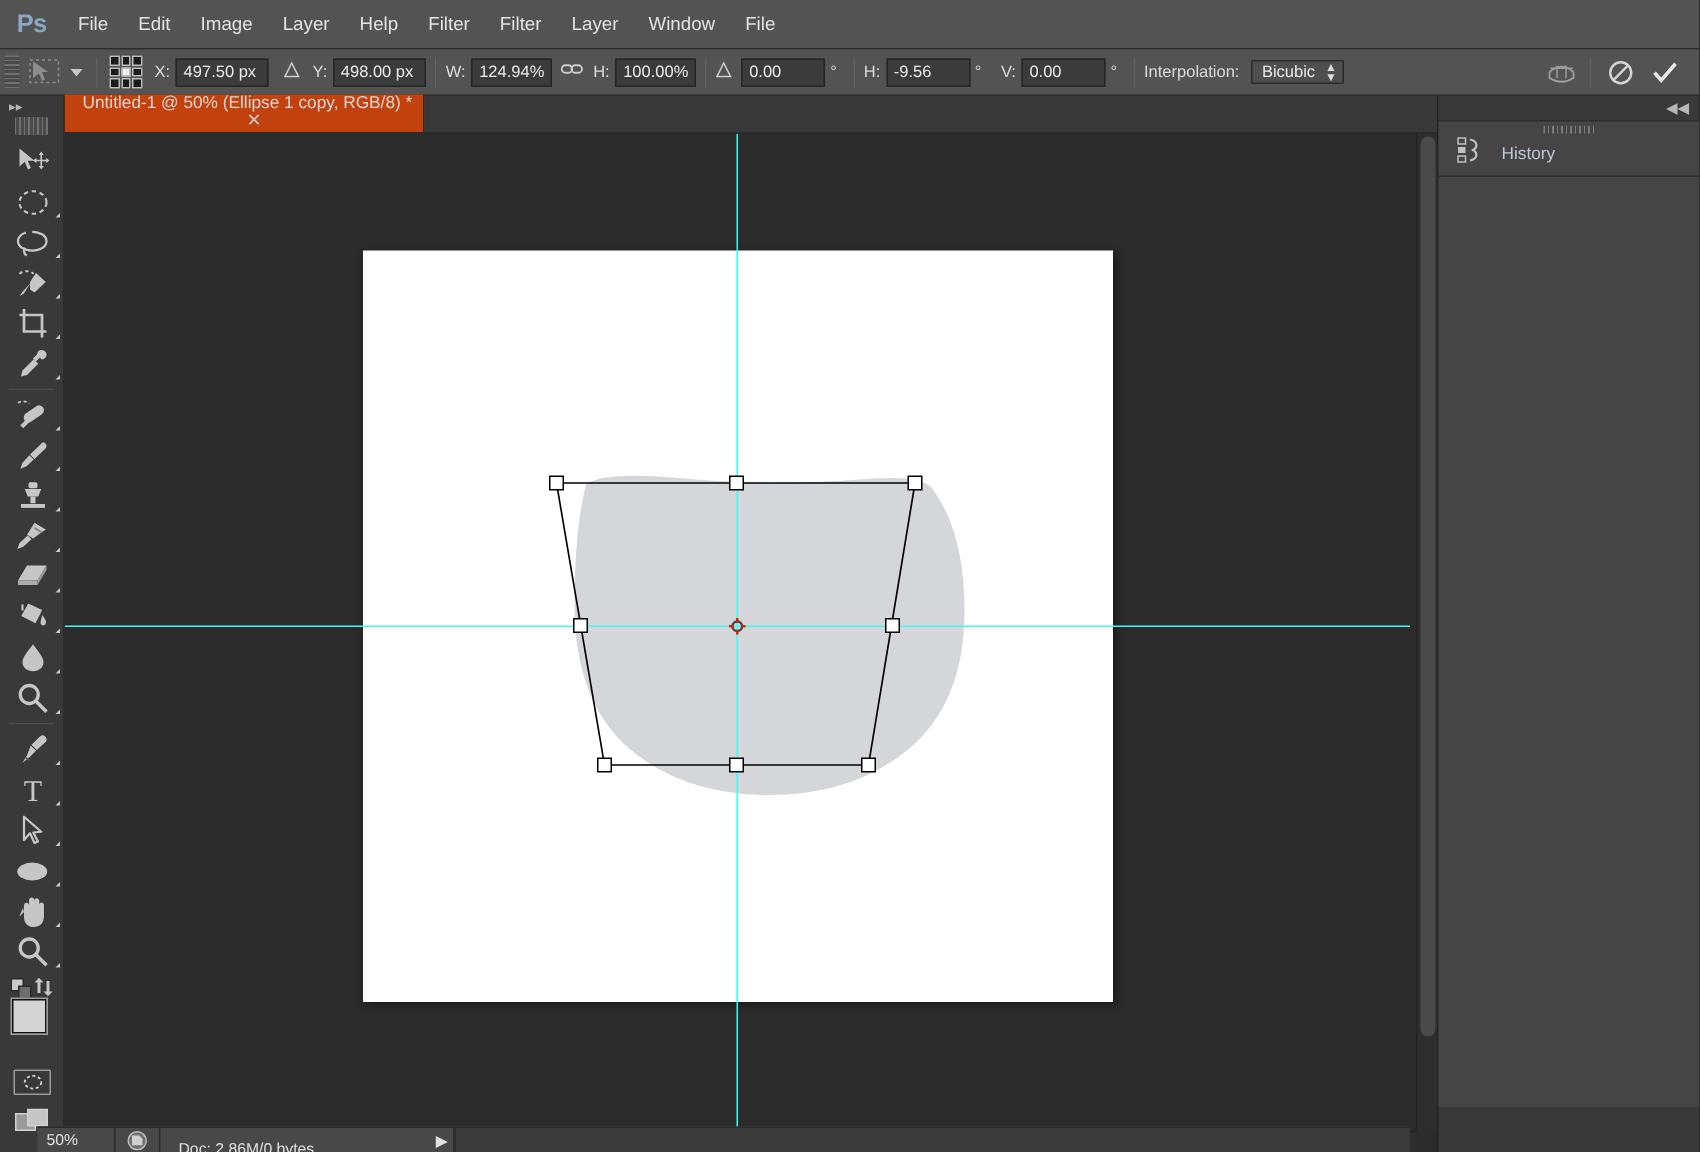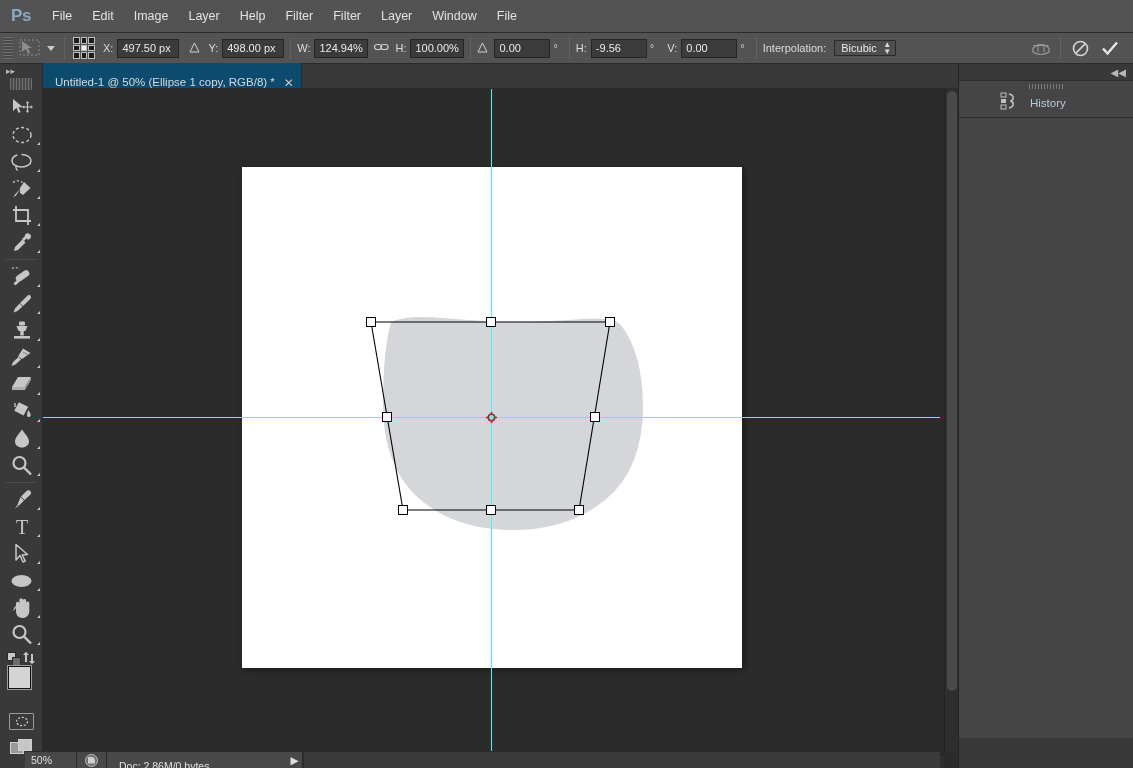--- a/index.html
+++ b/index.html
@@ -93,25 +93,25 @@
   .opt-right { margin-left: auto; display: flex; align-items: center; padding-right: 8px; }
   .icon-btn { width: 30px; height: 26px; display: flex; align-items: center; justify-content: center; }
 
   
   .tabbar {
     position: absolute; left: 43px; top: 64px; width: 915px; height: 25px;
     background: #393939; border-bottom: 1px solid #2b2b2b;
     display: flex; align-items: flex-end;
   }
   .doc-tab {
-    height: 25px; background: #0c4a6e;
-    display: flex; align-items: flex-end;
+    height: 25px; background: #c2410c;
+    display: flex; align-items: center;
     padding: 0 7px 0 12px;
     border-right: 1px solid #2b2b2b;
-    font-size: 11.5px; color: #d8d8d8; white-space: nowrap;
+    font-size: 11.5px; color: #d8d8d8; white-space: nowrap; flex-direction: column;
   }
   .tab-close { margin-left: 9px; color: #c7c7c7; font-size: 12px; line-height: 10px; }
 
   
   .toolbar {
     position: absolute; left: 0; top: 64px; width: 43px; height: 704px;
     background: #393939; border-right: 1px solid #2b2b2b;
   }
   .tb-collapse {
     height: 14px; display: flex; align-items: center; justify-content: flex-start;
@@ -225,21 +225,21 @@
   .panel-block {
     background: #454545; border-top: 1px solid #2d2d2d; border-bottom: 1px solid #2d2d2d;
     height: 38px; position: relative;
   }
   .panel-grip {
     position: absolute; left: 50%; transform: translateX(-50%); top: 3px;
     width: 34px; height: 5px;
     background: repeating-linear-gradient(to right,
       #7a7a7a 0px, #7a7a7a 1px, #454545 1px, #454545 3px);
   }
-  .panel-row { display: flex; align-items: center; height: 38px; padding-left: 12px; padding-top: 5px; margin-left: 29px; }
+  .panel-row { display: flex; align-items: center; height: 38px; padding-left: 12px; padding-top: 5px; }
   .panel-label { margin-left: 10px; font-size: 11.5px; color: #b9c8da; }
   .rp-body { background: #454545; height: 620px; }
 
   .ico { display: block; }
 </style>
 </head>
 <body>
 
 <div class="app">
 

